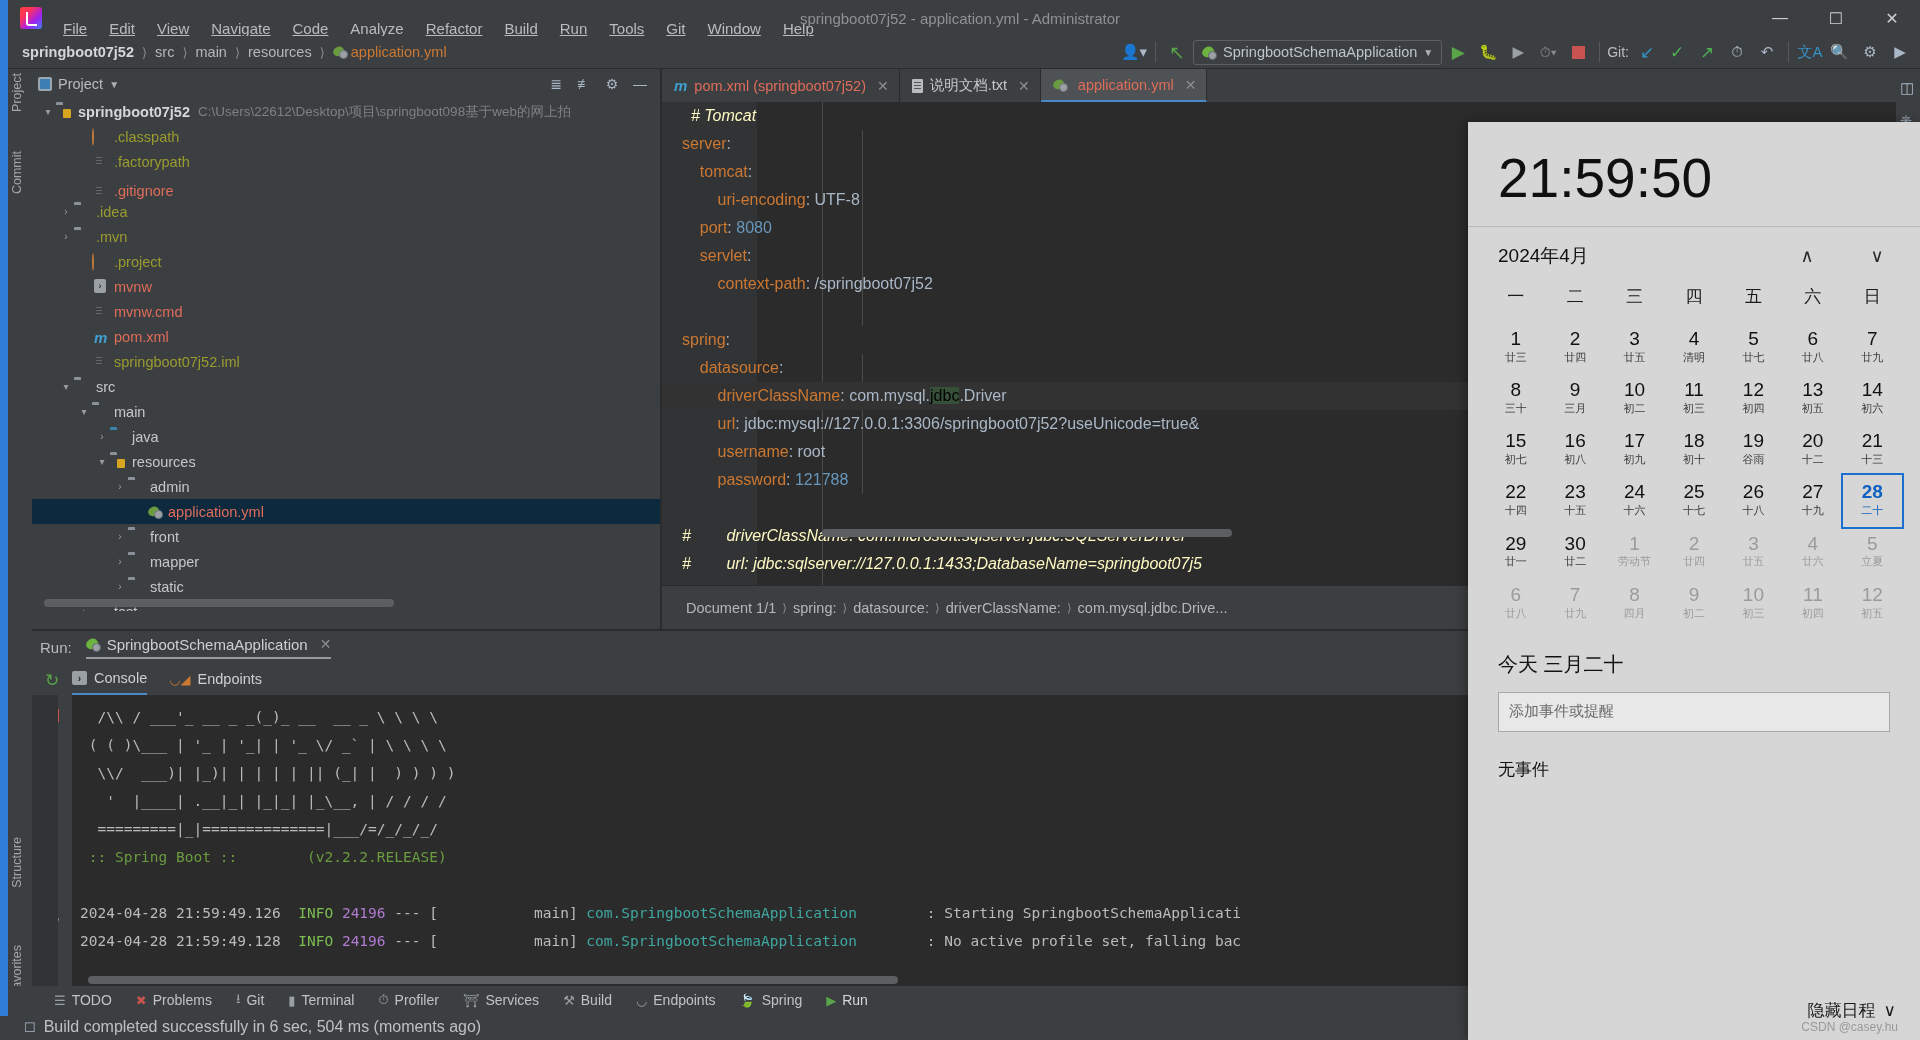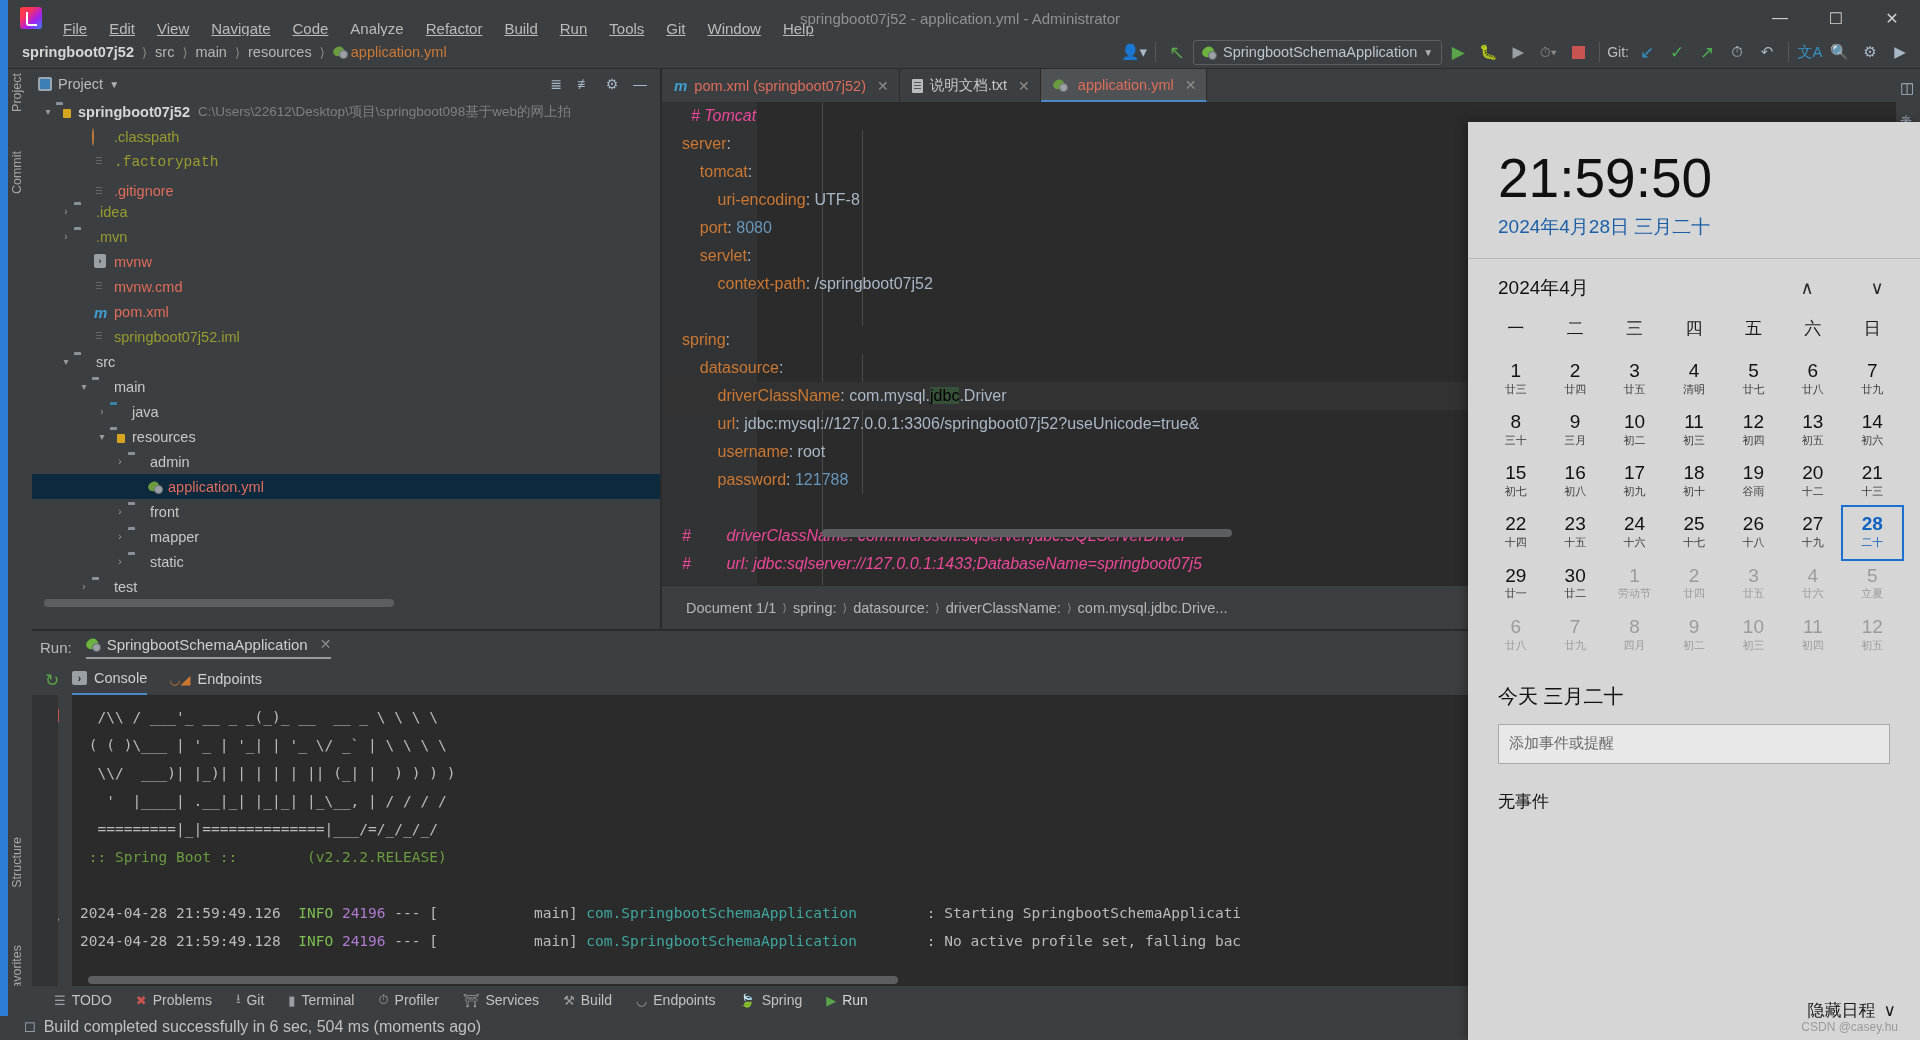--- a/index.html
+++ b/index.html
@@ -117,21 +117,21 @@
   .tab .tname.grey { color:#c9c9c9; }
   .m-ic { color:#3f9fd0; font-style:italic; font-weight:bold; font-size:15px;}
   .txt-ic { width:11px;height:14px;background:#b8bcbf;border-radius:1px;position:relative;}
   .txt-ic::after{content:"";position:absolute;left:2px;top:3px;width:7px;height:1px;background:#555;box-shadow:0 3px 0 #555,0 6px 0 #555;}
 
   .code-wrap { position:absolute; left:0; top:33px; right:0; bottom:44px; background:#2b2b2b; overflow:hidden;}
   .gutter { position:absolute; left:0; top:0; width:95px; height:100%; background:#313335; }
   .ln-row { height:28px; display:flex; align-items:center; }
   .hl-line { position:absolute; left:0; right:0; height:28px; background:#323232; }
   .pad { padding-left:20px; white-space:pre; }
-  .c-cmt { color:#ec4899; font-style:italic; }
+  .c-cmt { color:#fef9c3; font-style:italic; }
   .c-key { color:#cc7832; }
   .c-val { color:#a9b7c6; }
   .c-num { color:#6897bb; }
   .c-sel { background:#37503a; }
   .vline { position:absolute; width:1px; background:#4b4b4b; }
   .ed-hscroll { position:absolute; left:160px; bottom:48px; width:410px; height:8px; background:#5c5f61; border-radius:4px;}
 
   .ed-crumbs { position:absolute; left:0; right:0; bottom:0; height:44px; background:#3c3f41;
                display:flex; align-items:center; padding-left:24px; gap:6px; font-size:14.5px; color:#b6b6b6;
                border-top:1px solid #2b2b2b;}
@@ -318,39 +318,44 @@
         <span class="tic"><span class="folder res"></span></span>
         <span class="tlabel white">springboot07j52</span>
         <span class="tpath">C:\Users\22612\Desktop\项目\springboot098基于web的网上拍</span>
       </div>
       <div id="tree-items">
             <div class="trow" style="padding-left: 44px;">
               <span class="arrow"></span>
               <span class="tic"><span class="fglobe"></span></span>
               <span class="tlabel olive">.classpath</span>
             </div>
-            <div class="trow" style="padding-left: 44px; font-family: Liberation Mono, monospace;">
+            <div class="trow" style="padding-left: 44px;">
               <span class="arrow"></span>
               <span class="tic"><span class="fdoc"></span></span>
               <span class="tlabel olive">.factorypath</span>
             </div>
             <div class="trow" style="padding-left: 44px; align-items: flex-end;">
               <span class="arrow"></span>
               <span class="tic"><span class="fdoc"></span></span>
               <span class="tlabel red">.gitignore</span>
             </div>
             <div class="trow" style="padding-left: 26px;">
               <span class="arrow">›</span>
               <span class="tic"><span class="folder"></span></span>
               <span class="tlabel olive">.idea</span>
             </div>
             <div class="trow" style="padding-left: 26px;">
               <span class="arrow">›</span>
               <span class="tic"><span class="folder"></span></span>
               <span class="tlabel olive">.mvn</span>
+            </div>
+            <div class="trow" style="padding-left: 44px;">
+              <span class="arrow"></span>
+              <span class="tic"><span class="fglobe"></span></span>
+              <span class="tlabel olive">.project</span>
             </div>
             <div class="trow" style="padding-left: 44px;">
               <span class="arrow"></span>
               <span class="tic">
                 <span class="fsh">›</span>
               </span>
               <span class="tlabel red">mvnw</span>
             </div>
             <div class="trow" style="padding-left: 44px;">
               <span class="arrow"></span>
@@ -602,21 +607,20 @@
 
   <div class="statusbar">
     <span style="color:#a9b7c6;font-size:13px;">☐</span>
     <span class="status-txt">Build completed successfully in 6 sec, 504 ms (moments ago)</span>
   </div>
 </div>
 
 <div class="cal">
   <div class="cal-clock">
     <div class="cal-time">21:59:50</div>
-    <div class="cal-date">2024年4月28日 三月二十</div>
   </div>
   <div class="cal-hr"></div>
   <div class="cal-mon-row">
     <span class="cal-mon">2024年4月</span>
     <span class="cal-navs">
       <span class="cal-nav">∧</span>
       <span class="cal-nav">∨</span>
     </span>
   </div>
   <div class="cal-grid">

